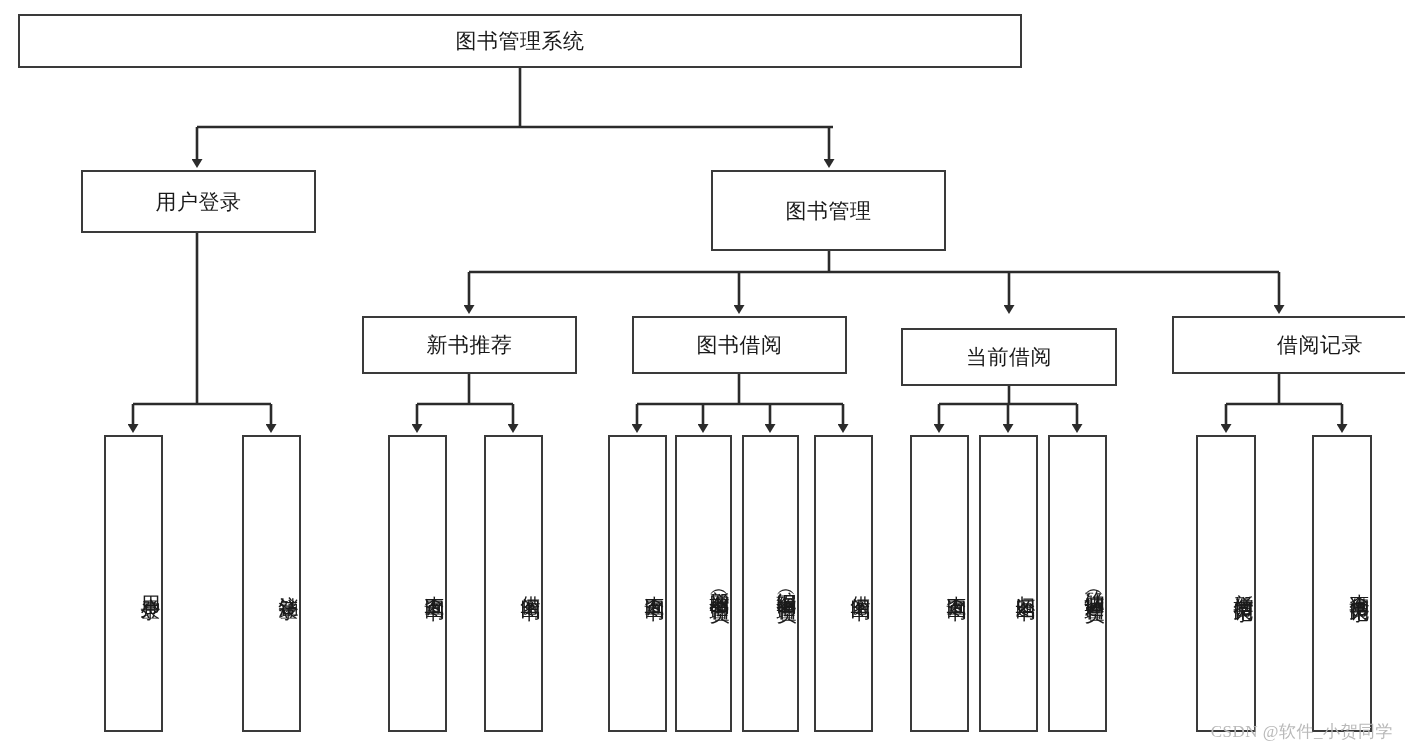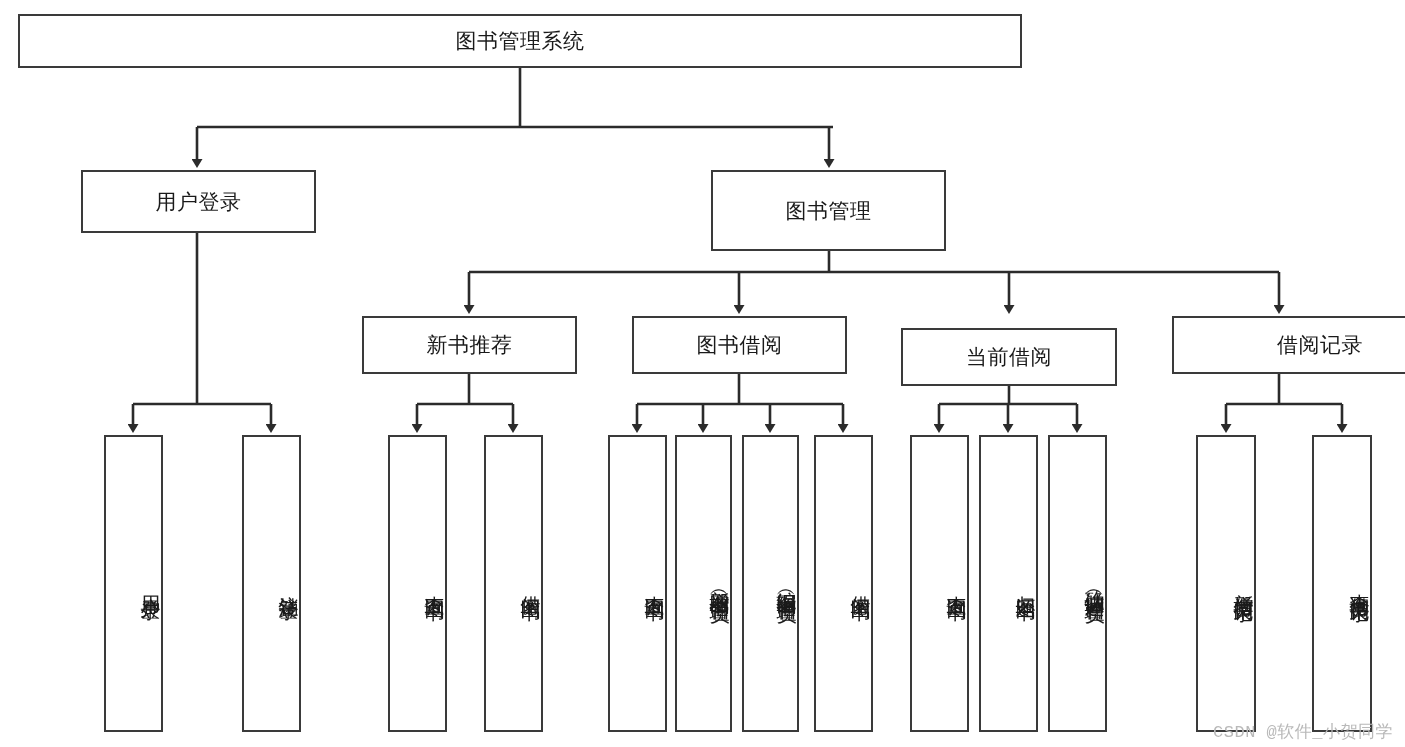--- a/index.html
+++ b/index.html
@@ -61,21 +61,21 @@
     display: block;
   }
   #watermark {
     position: absolute;
     right: 12px;
     bottom: 4px;
     font-size: 17px;
     color: #b9b9b9;
     letter-spacing: 0.5px;
     white-space: nowrap;
-    font-family: Liberation Mono, monospace;
+    font-family: Liberation Serif, serif;
     margin-top: 16px;
   }
 </style>
 </head>
 <body>
 
 <div id="diagram-root">
 
   <svg id="edge-layer" viewBox="0 0 1405 747" width="1405" height="747" xmlns="http://www.w3.org/2000/svg">
     <defs>

